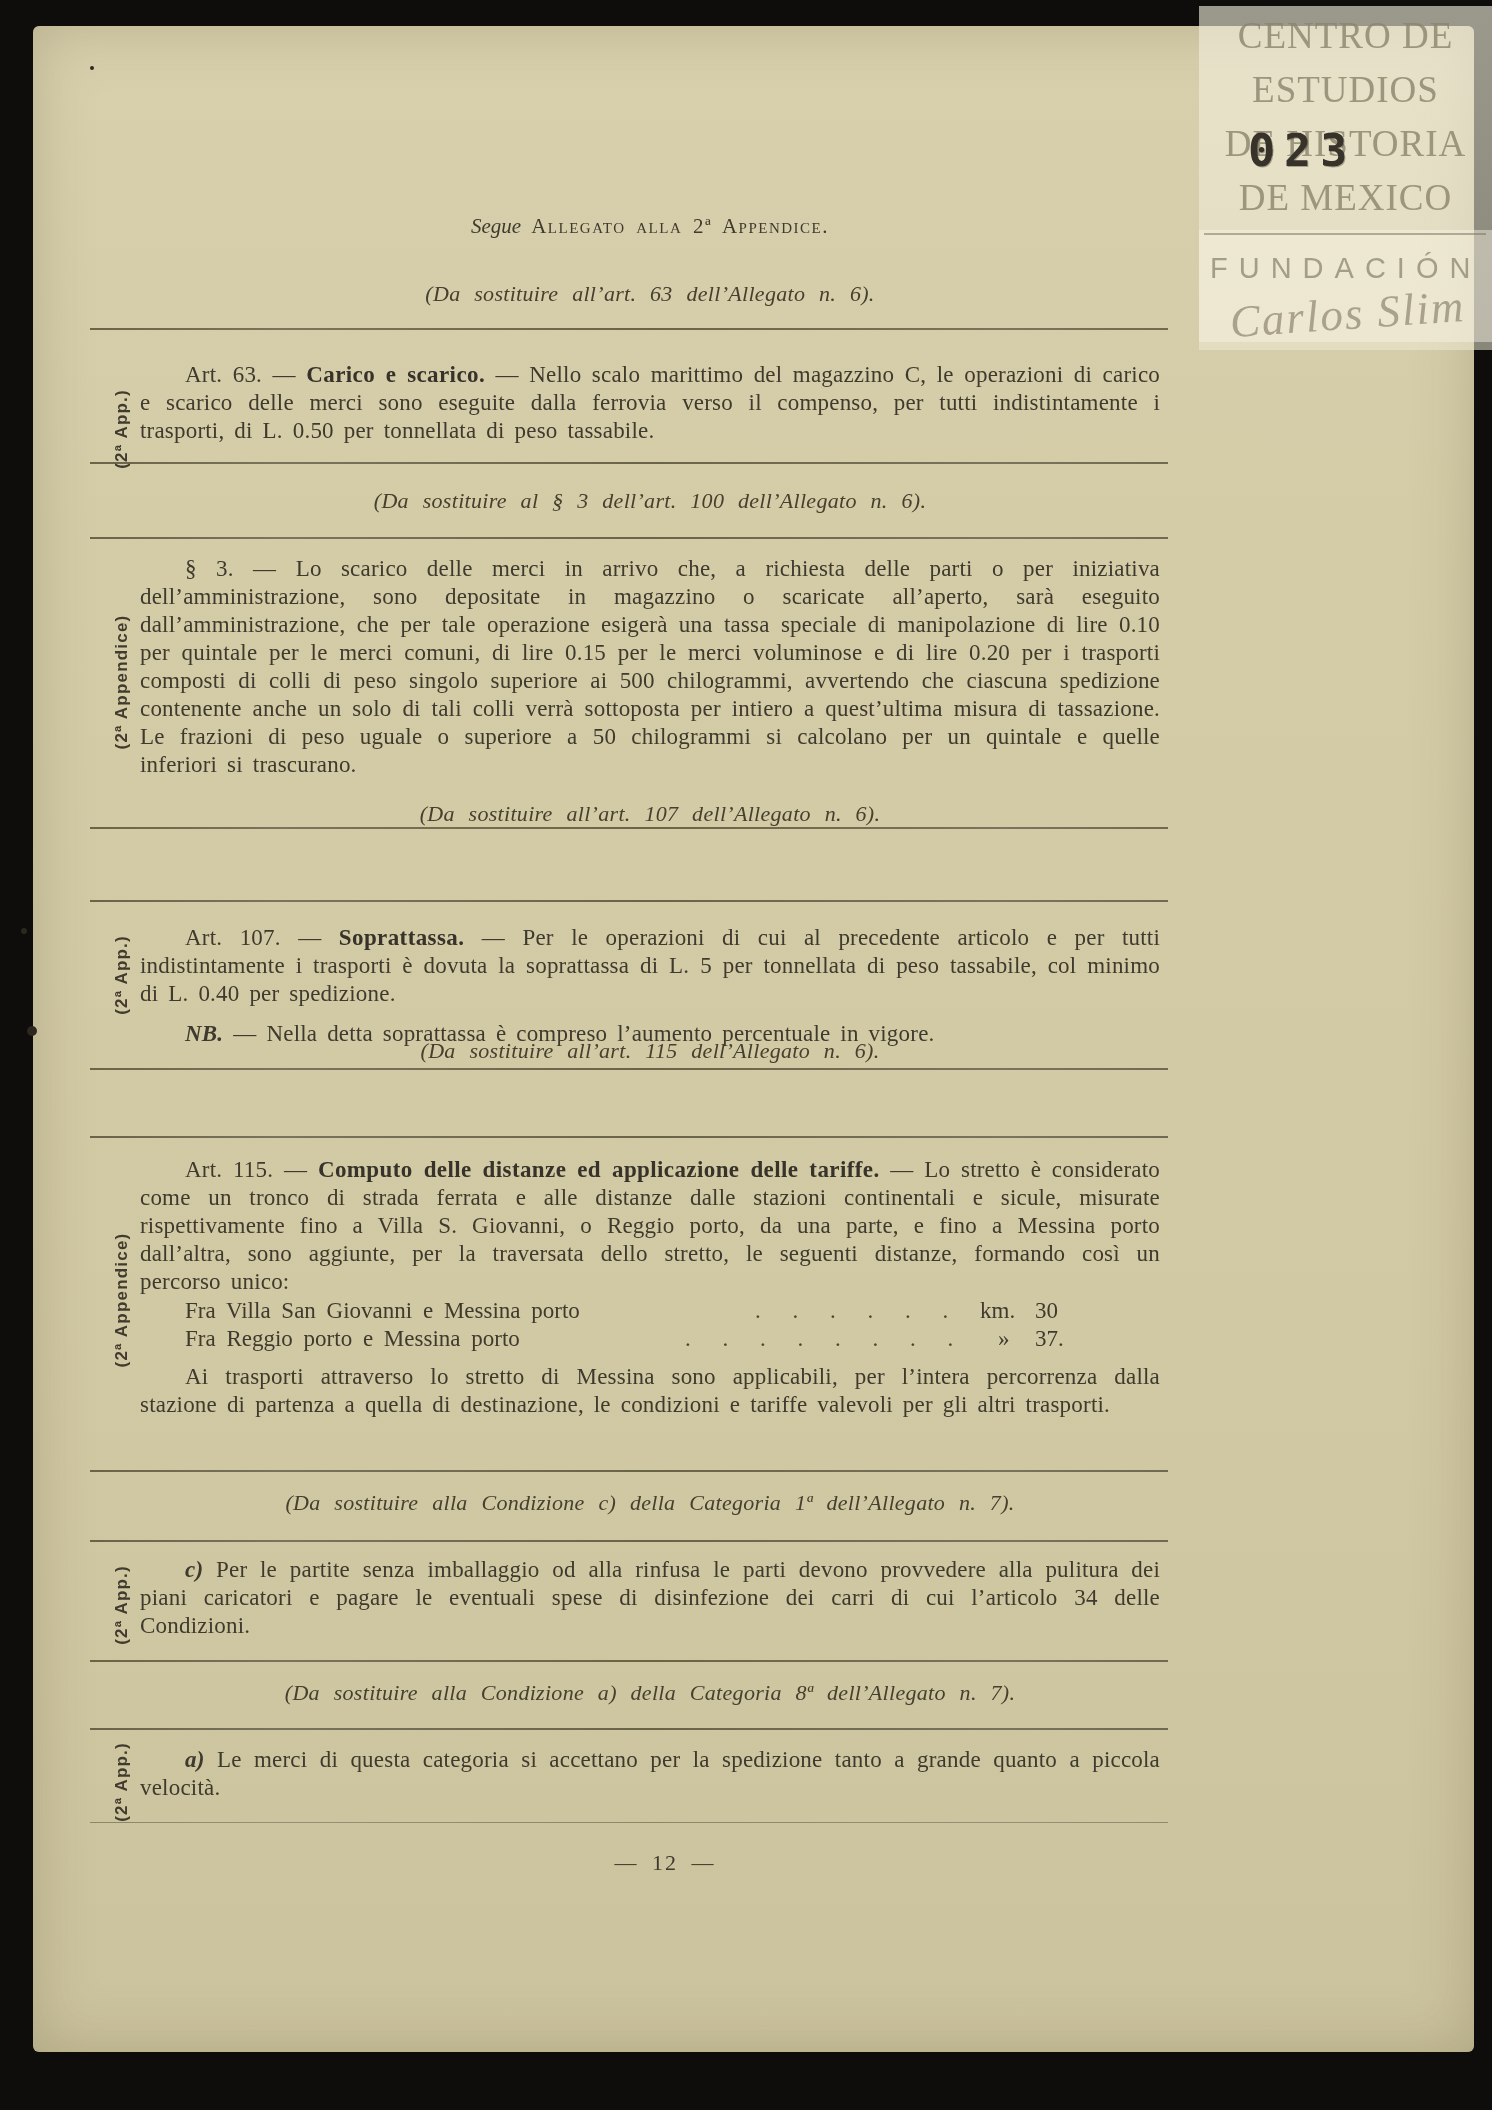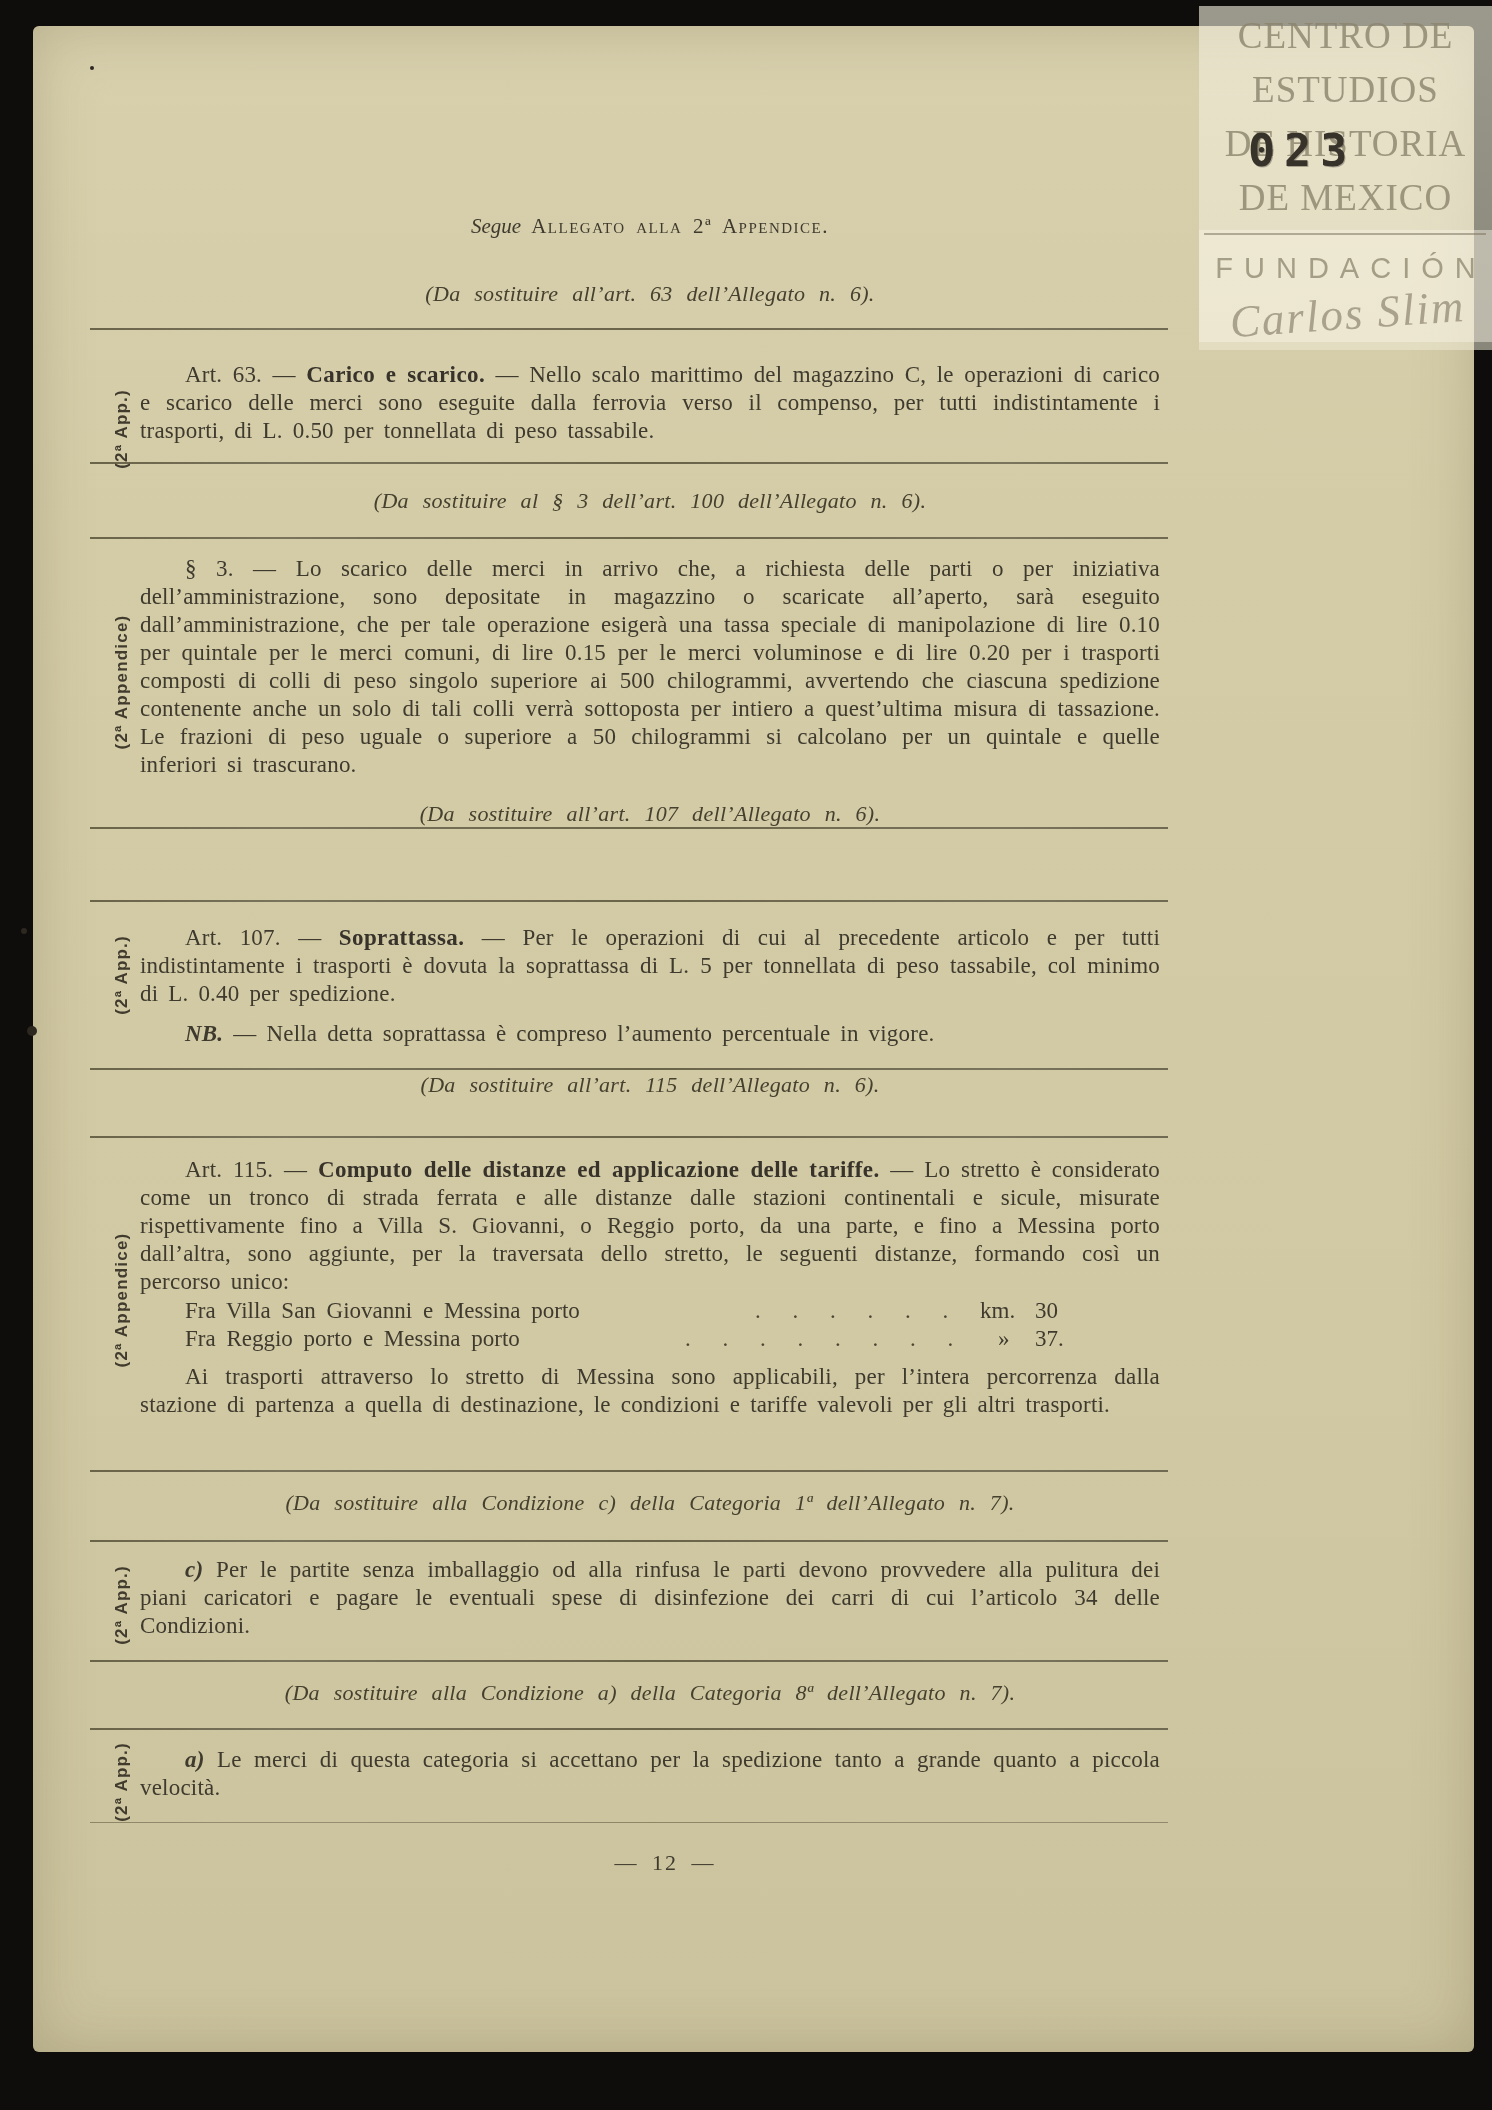--- a/index.html
+++ b/index.html
@@ -69,21 +69,21 @@
   .wm-line{
     position:absolute;left:0;width:293px;text-align:center;
     font-family:"Liberation Serif", serif;font-size:37px;
     color:rgba(139,131,108,.8);letter-spacing:1px;white-space:nowrap;
   }
   .wm-divider{
     position:absolute;left:5px;top:227px;width:282px;height:2px;
     background:rgba(125,117,96,.55);
   }
   .wm-foundation{
-    position:absolute;left:0;top:246px;width:293px;text-align:center;
+    position:absolute;left:0;top:246px;width:254px;text-align:center;
     font-family:"Liberation Sans", sans-serif;font-size:29px;
     color:rgba(152,144,121,.85);letter-spacing:11px;text-indent:11px;white-space:nowrap;
   }
   .wm-signature{
     position:absolute;left:2px;top:282px;width:293px;text-align:center;
     font-style:italic;font-size:45px;color:rgba(152,144,122,.8);
     letter-spacing:2px;transform:rotate(-4deg);white-space:nowrap;
   }
   .stamp{
     position:absolute;left:49px;top:118px;
@@ -125,21 +125,21 @@
     <span>Art. 107. —</span>
     <b>Soprattassa.</b>
     <span>— Per le operazioni di cui al precedente articolo e per tutti indistintamente i trasporti è dovuta la soprattassa di L. 5 per tonnellata di peso tassabile, col minimo di L. 0.40 per spedizione.</span>
   </div>
   <div class="para" style="top:994px">
     <i>NB.</i>
     <span>— Nella detta soprattassa è compreso l’aumento percentuale in vigore.</span>
   </div>
   <div class="rule" style="top:1042px"></div>
 
-  <div class="sep" style="top:1046px">(Da sostituire all’art. 115 dell’Allegato n. 6).</div>
+  <div class="sep" style="top:1012px">(Da sostituire all’art. 115 dell’Allegato n. 6).</div>
   <div class="rule" style="top:1110px"></div>
   <div class="mlabel" style="left:89px;top:1274px">(2ª Appendice)</div>
   <div class="para" style="top:1130px">
     <span>Art. 115. —</span>
     <b>Computo delle distanze ed applicazione delle tariffe.</b>
     <span>— Lo stretto è considerato come un tronco di strada ferrata e alle distanze dalle stazioni continentali e sicule, misurate rispettivamente fino a Villa S. Giovanni, o Reggio porto, da una parte, e fino a Messina porto dall’altra, sono aggiunte, per la traversata dello stretto, le seguenti distanze, formando così un percorso unico:</span>
   </div>
   <div class="dist row1" style="top:1272px">
     <span class="route">Fra Villa San Giovanni e Messina porto</span>
     <span class="leader">. . . . . .</span>

